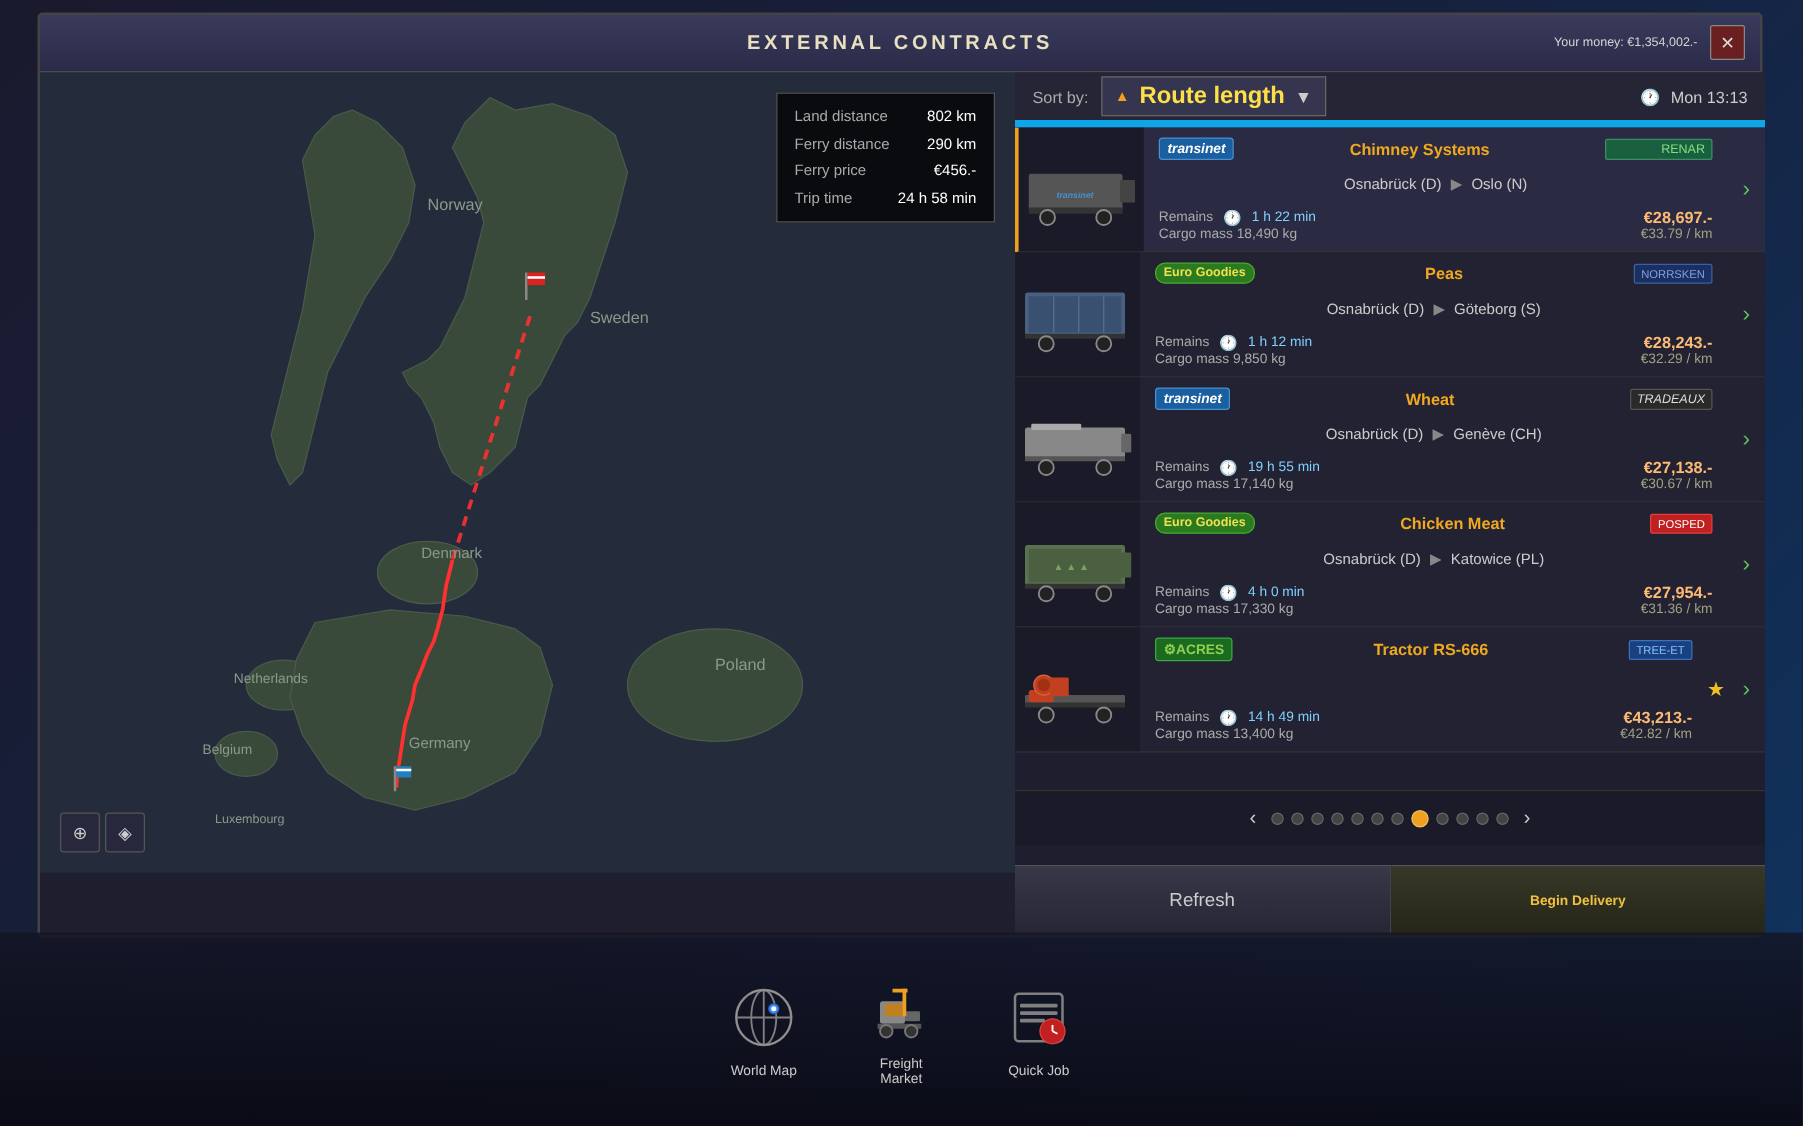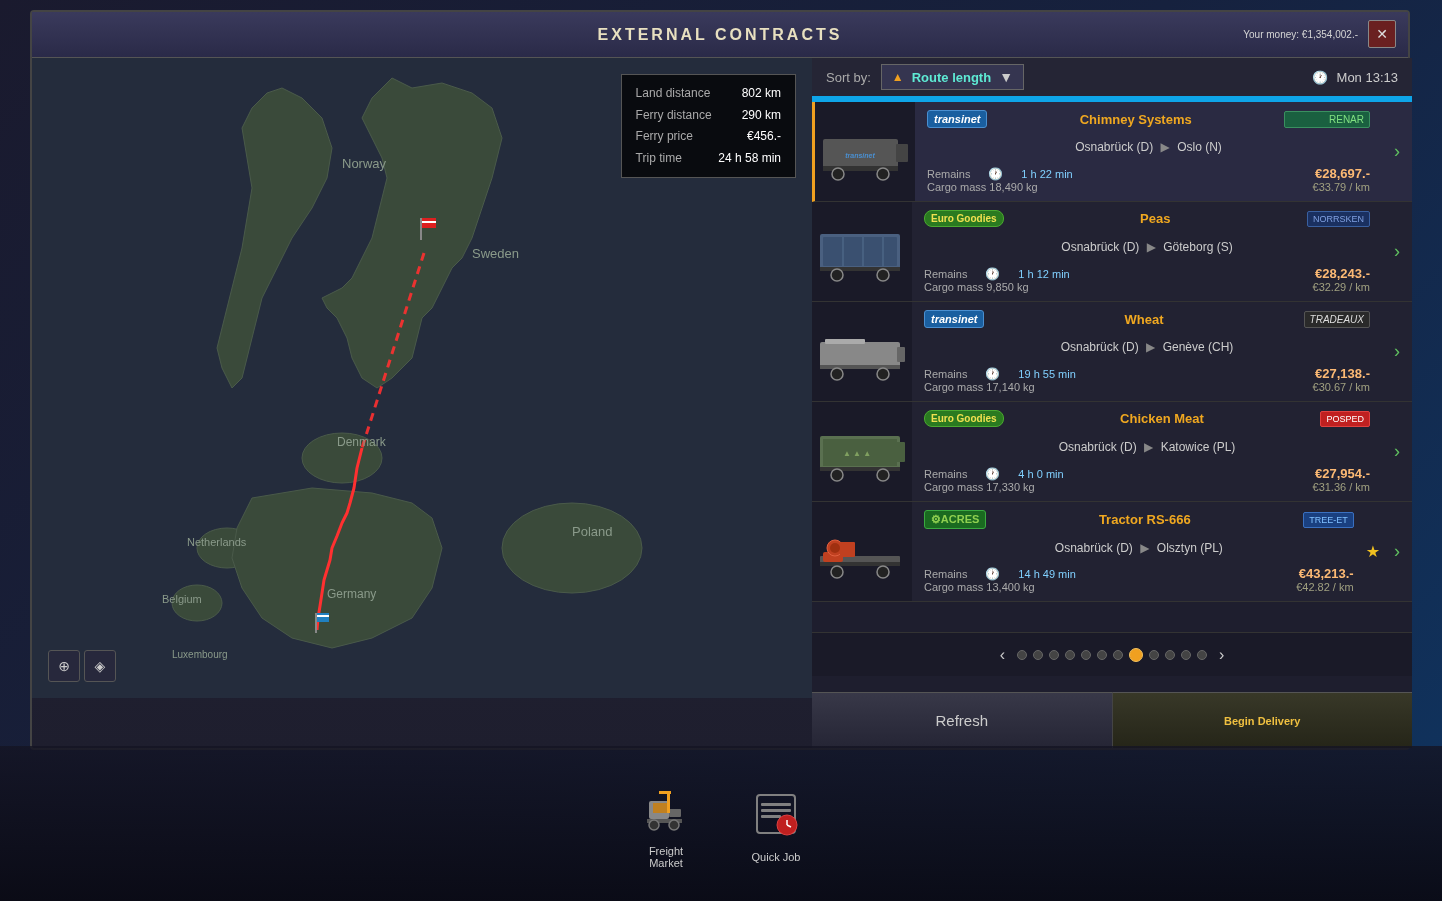--- a/index.html
+++ b/index.html
@@ -168,22 +168,22 @@
       gap: 8px;
       cursor: pointer;
     }
 
     .sort-icon {
       color: #f0a020;
       font-size: 12px;
     }
 
     .sort-text {
-      color: #5eead4;
-      font-size: 13px;
+      color: #fde047;
+      font-size: 19px;
       font-weight: bold;
     }
 
     .sort-arrow {
       color: #ccc;
       font-size: 14px;
     }
 
     .time-display {
       margin-left: auto;
@@ -297,21 +297,21 @@
       display: flex;
       justify-content: space-between;
       align-items: flex-end;
     }
 
     .remains-text {
       color: #aaa;
       font-size: 11px;
       display: flex;
       align-items: center;
-      gap: 18px;
+      gap: 8px;
     }
 
     .clock-icon { color: #60b0e0; font-size: 12px; }
     .remains-time { color: #80d0ff; }
 
     .cargo-mass {
       color: #aaa;
       font-size: 11px;
     }
 
@@ -743,25 +743,20 @@
             <rect x="5" y="58" width="80" height="4" fill="#333"></rect>
             <circle cx="22" cy="68" r="6" fill="#222" stroke="#888" stroke-width="1.5"></circle>
             <circle cx="68" cy="68" r="6" fill="#222" stroke="#888" stroke-width="1.5"></circle>
           </svg>
         </div>
         <div class="contract-info">
           <div class="contract-header">
             <span class="company-logo acres-logo">⚙ACRES</span>
             <span class="cargo-name">Tractor RS-666</span>
             <span class="brand-logo treeet-logo">TREE-ET</span>
-          </div>
-          <div class="route-text">
-            <span>Osnabrück (D)</span>
-            <span class="route-arrow">▶</span>
-            <span>Olsztyn (PL)</span>
           </div>
           <div class="contract-footer">
             <div>
               <div class="remains-text">
                 <span>Remains</span>
                 <span class="clock-icon">🕐</span>
                 <span class="remains-time">14 h 49 min</span>
               </div>
               <div class="cargo-mass">
                 Cargo mass <span>13,400 kg</span>
@@ -804,20 +799,35 @@
 
   <div class="action-bar">
     <button class="refresh-btn">Refresh</button>
     <button class="begin-btn">Begin Delivery</button>
   </div>
 
 </div>
 
 <div class="bottom-nav">
 
+  <div class="nav-item">
+    <div class="nav-icon-container">
+      <svg width="55" height="55" viewBox="0 0 55 55">
+        <circle cx="27" cy="27" r="22" fill="none" stroke="#808080" stroke-width="2"></circle>
+        <ellipse cx="27" cy="27" rx="10" ry="22" fill="none" stroke="#808080" stroke-width="1.5"></ellipse>
+        <line x1="5" y1="27" x2="49" y2="27" stroke="#808080" stroke-width="1.5"></line>
+        <line x1="27" y1="5" x2="27" y2="49" stroke="#808080" stroke-width="1.5"></line>
+        <circle cx="27" cy="27" r="22" fill="none" stroke="#aaaaaa" stroke-width="0.5"></circle>
+
+        <circle cx="35" cy="20" r="4" fill="#4090f0" stroke="#2060c0" stroke-width="1"></circle>
+        <circle cx="35" cy="20" r="2" fill="#fff"></circle>
+      </svg>
+    </div>
+    <span class="nav-label">World Map</span>
+  </div>
 
   <div class="nav-item">
     <div class="nav-icon-container">
       <svg width="55" height="55" viewBox="0 0 55 55">
 
         <rect x="10" y="20" width="20" height="18" fill="#888" rx="2"></rect>
         <rect x="30" y="28" width="12" height="8" fill="#666" rx="1"></rect>
         <rect x="8" y="38" width="35" height="4" fill="#555"></rect>
         <circle cx="15" cy="44" r="5" fill="#333" stroke="#777" stroke-width="1.5"></circle>
         <circle cx="35" cy="44" r="5" fill="#333" stroke="#777" stroke-width="1.5"></circle>

